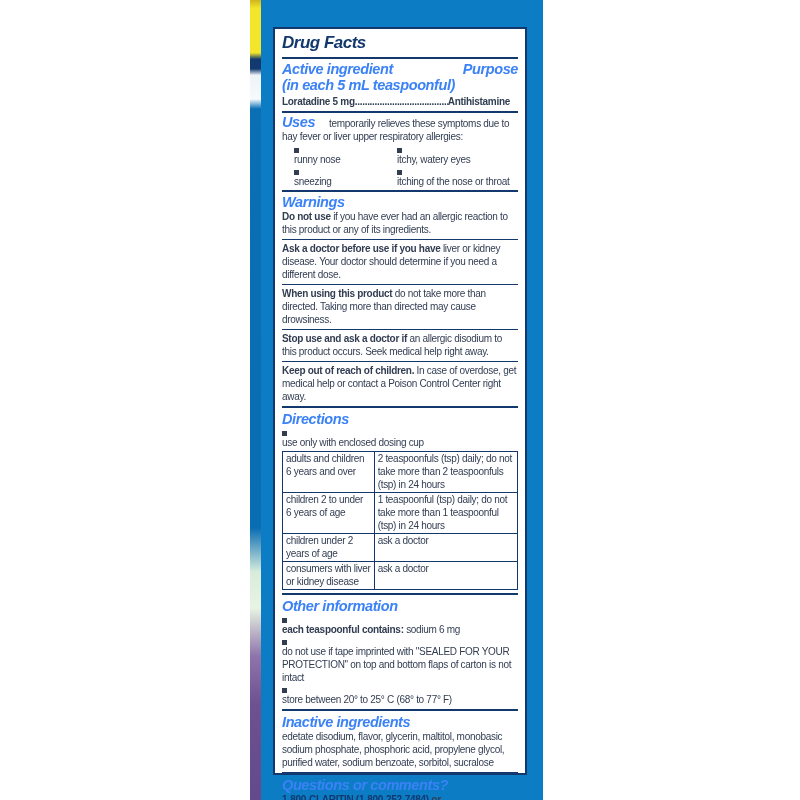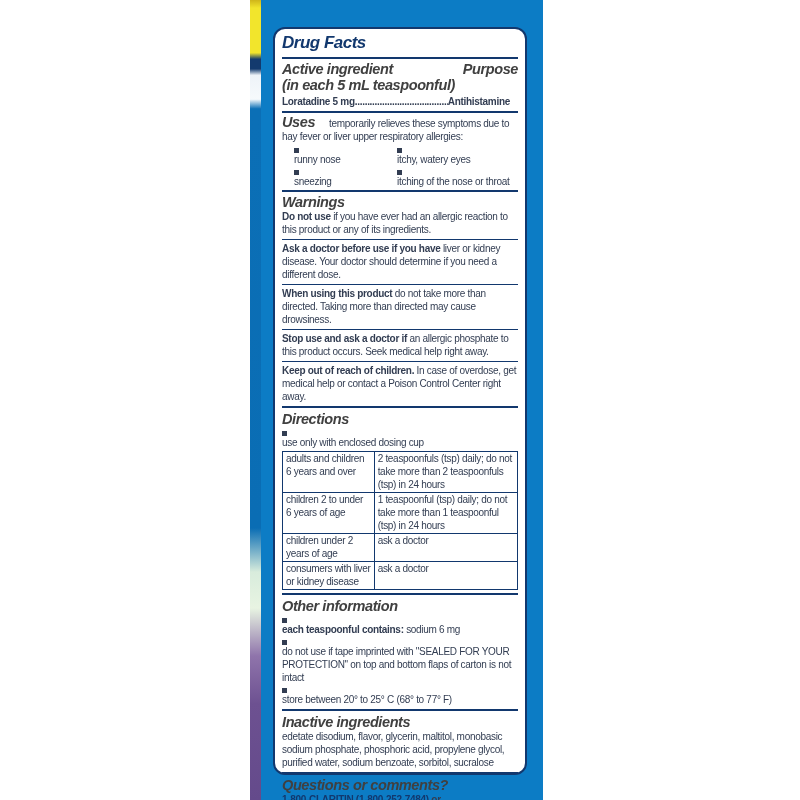--- a/index.html
+++ b/index.html
@@ -17,34 +17,34 @@
       #cfb51a 0%, #f2e52c 1%, #f2e52c 6.6%,
       #133a6e 7.4%, #133a6e 8.6%,
       #eef3f8 9.4%, #f6fafc 12.4%,
       #0b6fb6 13.6%, #0a6db4 66%,
       #d8ecdc 71.5%, #e8f4e2 76%,
       #8f74ab 82%, #6d5191 88%, #644a8b 100%);
   }
   .panel{
     position:absolute;left:23px;top:27px;width:254px;height:748px;
     box-sizing:border-box;background:#ffffff;
-    border:2.5px solid #12386e;border-radius:12px;
+    border:2.5px solid #12386e;border-radius:0;
     padding:3px 7px 2px 7px;
     color:#323d52;font-size:10px;line-height:13px;letter-spacing:-0.3px;
   }
   .df-title{
     font-size:17px;line-height:20px;font-weight:bold;font-style:italic;
     color:#12386e;letter-spacing:-0.5px;padding:1px 0 2px 0;
   }
   .rule{border-top:2px solid #12386e;margin:2px 0;}
   .rule.heavy{border-top-width:2.5px;margin:3px 0;}
   .rule.thin{border-top-width:1px;margin:2.5px 0;}
   .sec-head{
     font-size:14.5px;line-height:16px;font-weight:bold;font-style:italic;
-    color:#404040;letter-spacing:-0.4px;
+    color:#3b82f6;letter-spacing:-0.4px;
   }
   .sec-head.inline{display:inline;margin-right:14px;line-height:13px;}
   .ai-row{display:flex;justify-content:space-between;align-items:flex-start;}
   .ai-left .sec-head{display:block;}
   .lead-row{display:flex;align-items:flex-start;margin:2px 8px 3px 0;font-weight:bold;}
   .leader{flex:1;overflow:hidden;white-space:nowrap;color:#323d52;}
   .b{font-weight:bold;}
   .uses-cols{display:grid;grid-template-columns:46% 54%;padding-left:12px;margin-top:1px;}
   .bullet-line{display:flex;align-items:flex-start;flex-direction:column;}
   .sq{
@@ -117,21 +117,21 @@
     <div class="rule"></div>
 
     <div class="warn">
       <div class="sec-head">Warnings</div>
       <p><span class="b">Do not use</span><span> if you have ever had an allergic reaction to this product or any of its ingredients.</span></p>
       <div class="rule thin"></div>
       <p><span class="b">Ask a doctor before use if you have</span><span> liver or kidney disease. Your doctor should determine if you need a different dose.</span></p>
       <div class="rule thin"></div>
       <p><span class="b">When using this product</span><span> do not take more than directed. Taking more than directed may cause drowsiness.</span></p>
       <div class="rule thin"></div>
-      <p><span class="b">Stop use and ask a doctor if</span><span> an allergic phosphate to this product occurs. Seek medical help right away.</span></p>
+      <p><span class="b">Stop use and ask a doctor if</span><span> an allergic disodium to this product occurs. Seek medical help right away.</span></p>
       <div class="rule thin"></div>
       <p><span class="b">Keep out of reach of children.</span><span> In case of overdose, get medical help or contact a Poison Control Center right away.</span></p>
     </div>
 
     <div class="rule heavy"></div>
 
     <div>
       <div class="sec-head">Directions</div>
       <div class="bullet-line dir-bullets">
           <span class="sq"></span>

